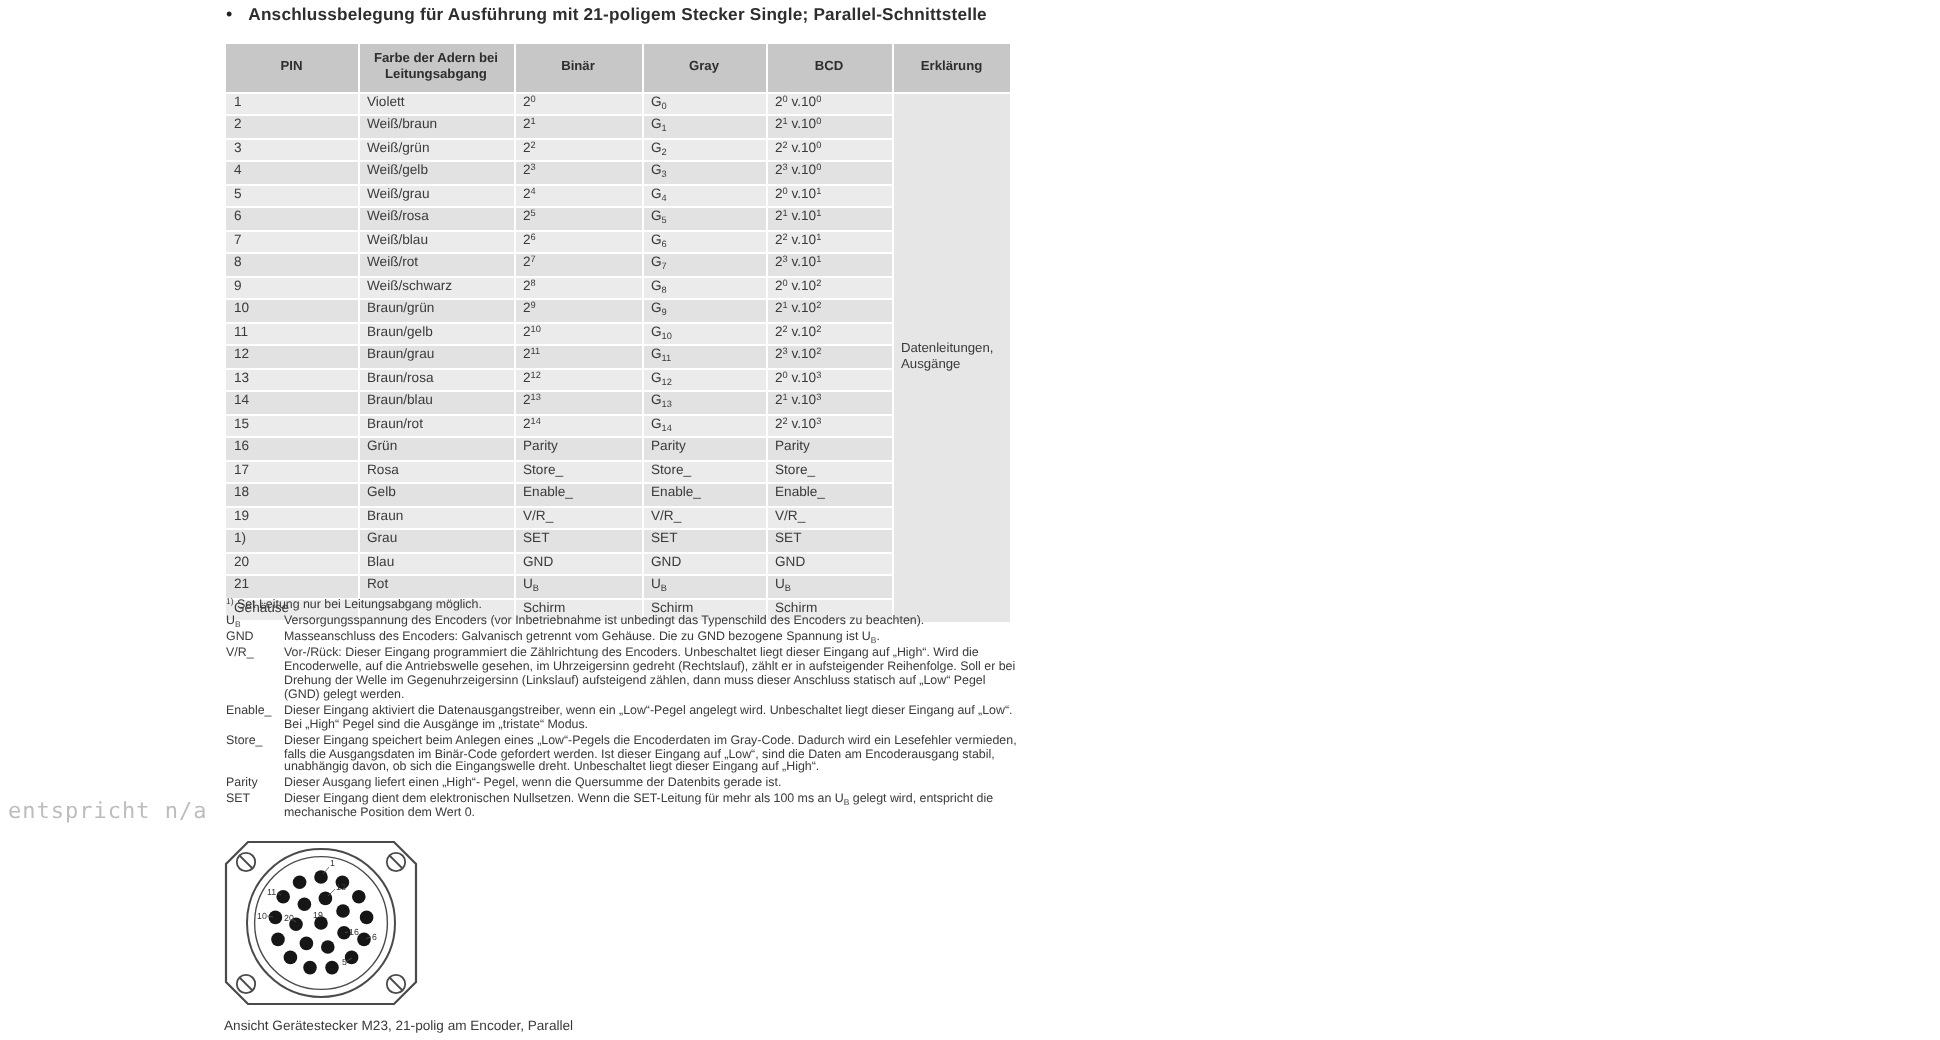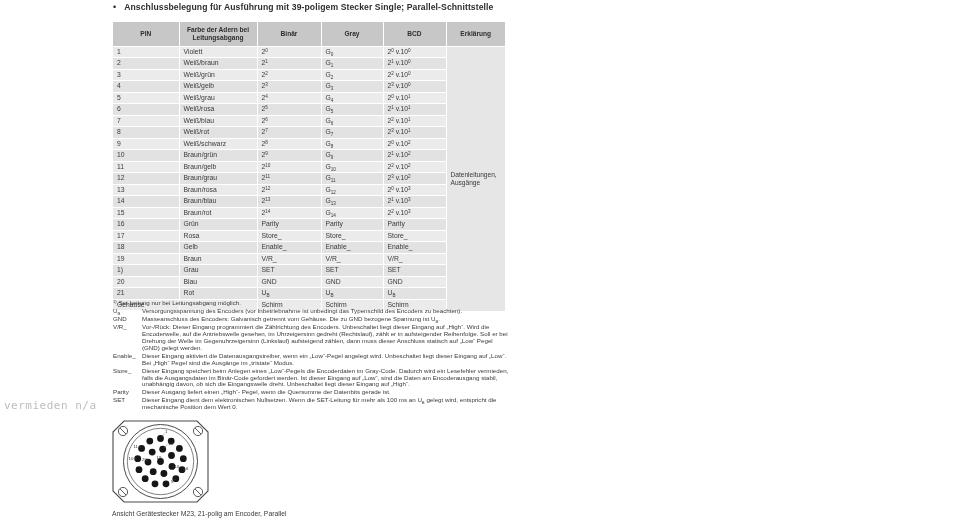--- a/index.html
+++ b/index.html
@@ -46,25 +46,25 @@
 
   
   .connector{position:absolute; left:111px; top:419px; width:99px; height:85px;}
   .caption{position:absolute; left:112px; top:510px; font-size:6.8px; color:#3a3a3a;}
 </style>
 </head>
 <body>
 
 <div class="page">
 
-  <div class="watermark">vermieden n/a</div>
+  <div class="watermark">entspricht n/a</div>
 
   <div class="title-row">
     <span class="bullet">•</span>
-    <span class="title-text">Anschlussbelegung für Ausführung mit 39-poligem Stecker Single; Parallel-Schnittstelle</span>
+    <span class="title-text">Anschlussbelegung für Ausführung mit 21-poligem Stecker Single; Parallel-Schnittstelle</span>
   </div>
 
   <table class="pins">
     <colgroup>
       <col style="width:66px">
         <col style="width:78px">
         <col style="width:64px">
       <col style="width:62px">
         <col style="width:63px">
         <col style="width:59px">

